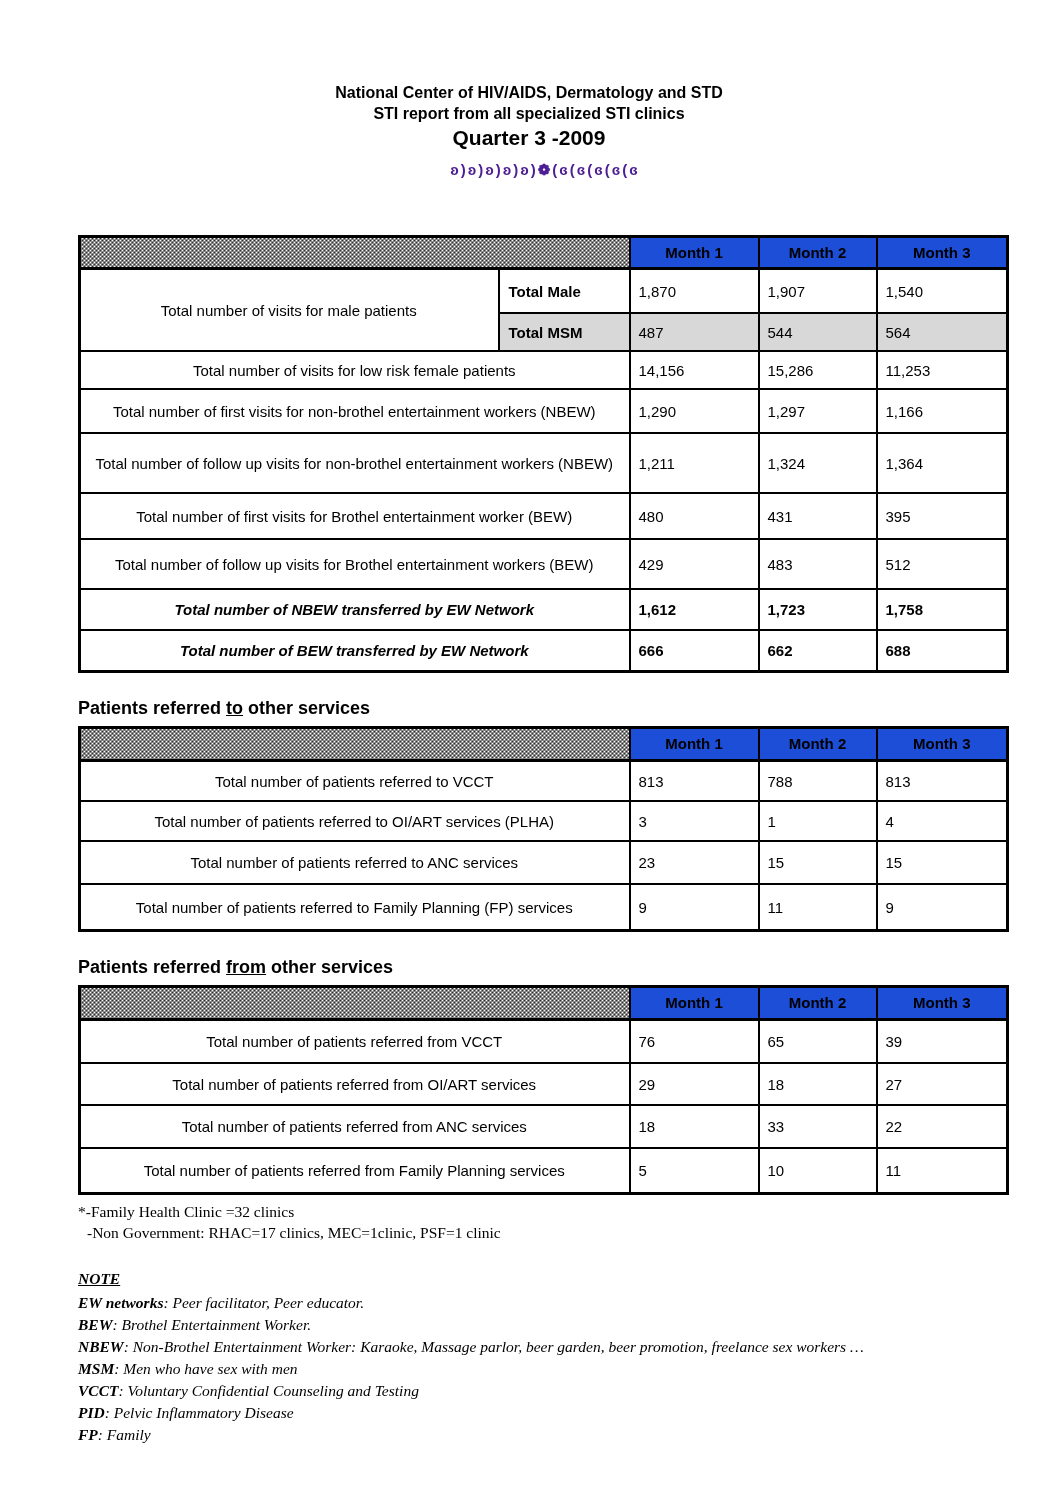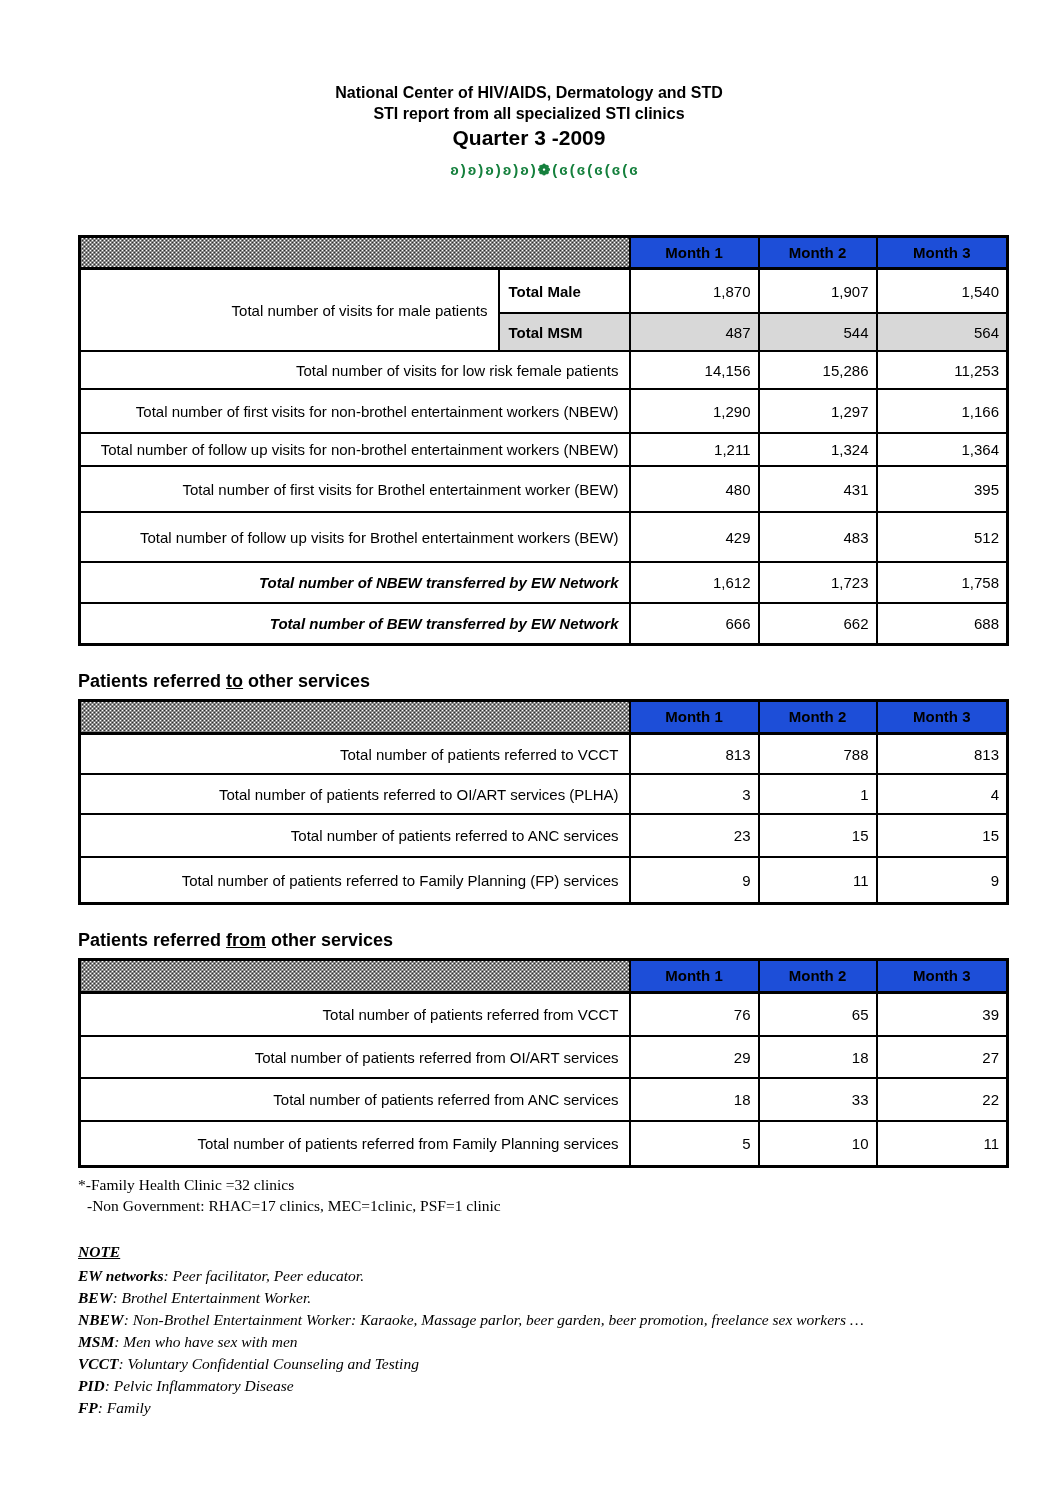--- a/index.html
+++ b/index.html
@@ -10,49 +10,49 @@
     -webkit-font-smoothing:antialiased;
   }
   .page { position:relative; width:1058px; height:1497px; overflow:hidden; }
 
   
   .titleblock { text-align:center; padding-top:82px; }
   .title-line { font-size:16px; font-weight:bold; line-height:1.32; }
   .title-line3 { font-size:21px; font-weight:bold; line-height:1.32; }
   .ornament {
     margin-top:9px; font-size:15px; font-weight:bold;
-    letter-spacing:2px; color:#15803d;padding-left:32px;
+    letter-spacing:2px; color:#4c1d95;padding-left:32px;
   }
 
   
   .content { margin-left:78px; width:928px; }
 
   
   table.tbl {
     border-collapse:collapse; table-layout:fixed; width:928px;
     border:3px solid #000;
   }
   .tbl td, .tbl th { border:2px solid #000; font-size:15px; padding:2px 8px; vertical-align:middle; overflow:hidden; }
   .tbl th.month { font-weight:bold; text-align:center; background:#1d4ed8; }
-  .tbl td.desc { text-align:right; padding-left:9px; padding-right:10px; }
+  .tbl td.desc { text-align:center; padding-left:9px; padding-right:10px; }
   .tbl td.sub  { text-align:left; font-weight:bold; padding-left:9px; }
-  .tbl td.num  { text-align:right; padding-right:7px; }
+  .tbl td.num  { padding-right:7px; }
   .tbl tr.head td, .tbl tr.head th { border-bottom:3px solid #000; }
 
   .hatch {
     background-color:#fff;
     background-image:
       linear-gradient(45deg,#000 25%,transparent 25%,transparent 75%,#000 75%,#000),
       linear-gradient(45deg,#000 25%,transparent 25%,transparent 75%,#000 75%,#000);
     background-size:4px 4px;
     background-position:0 0, 2px 2px;
   }
   tr.shaded td.sub, tr.shaded td.num { background:#d8d8d8; }
   tr.total td.desc { font-weight:bold; font-style:italic; }
-  tr.total td.num  { font-weight:normal;border-radius:10px; }
+  tr.total td.num  { font-weight:bold;border-radius:10px; }
 
   .tbl1 { margin-top:56px; }
 
   
   col.c-desc { width:419px; } col.c-sub { width:131px; }
   col.c-full { width:550px; }
   col.c-m1 { width:129px; } col.c-m2 { width:118px; } col.c-m3 { width:131px; }
 
   
   h2.section {
@@ -123,21 +123,21 @@
           <td class="num">14,156</td>
           <td class="num">15,286</td>
           <td class="num">11,253</td>
         </tr>
         <tr style="height:44px">
           <td class="desc" colspan="2">Total number of first visits for non-brothel entertainment workers (NBEW)</td>
           <td class="num">1,290</td>
           <td class="num">1,297</td>
           <td class="num">1,166</td>
         </tr>
-        <tr style="height:33px">
+        <tr style="height:60px">
           <td class="desc" colspan="2">Total number of follow up visits for non-brothel entertainment workers (NBEW)</td>
           <td class="num">1,211</td>
           <td class="num">1,324</td>
           <td class="num">1,364</td>
         </tr>
         <tr style="height:46px">
           <td class="desc" colspan="2">Total number of first visits for Brothel entertainment worker (BEW)</td>
           <td class="num">480</td>
           <td class="num">431</td>
           <td class="num">395</td>

